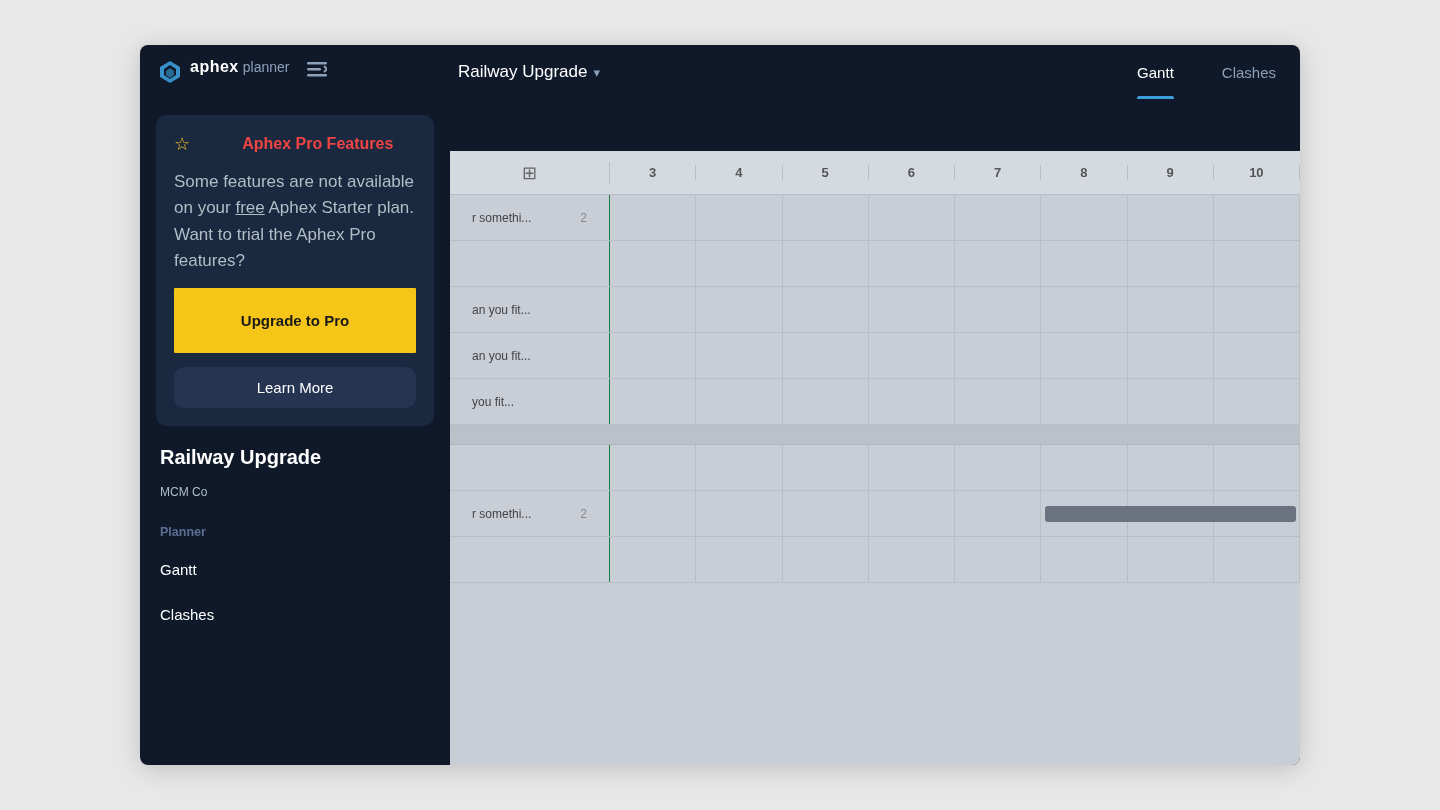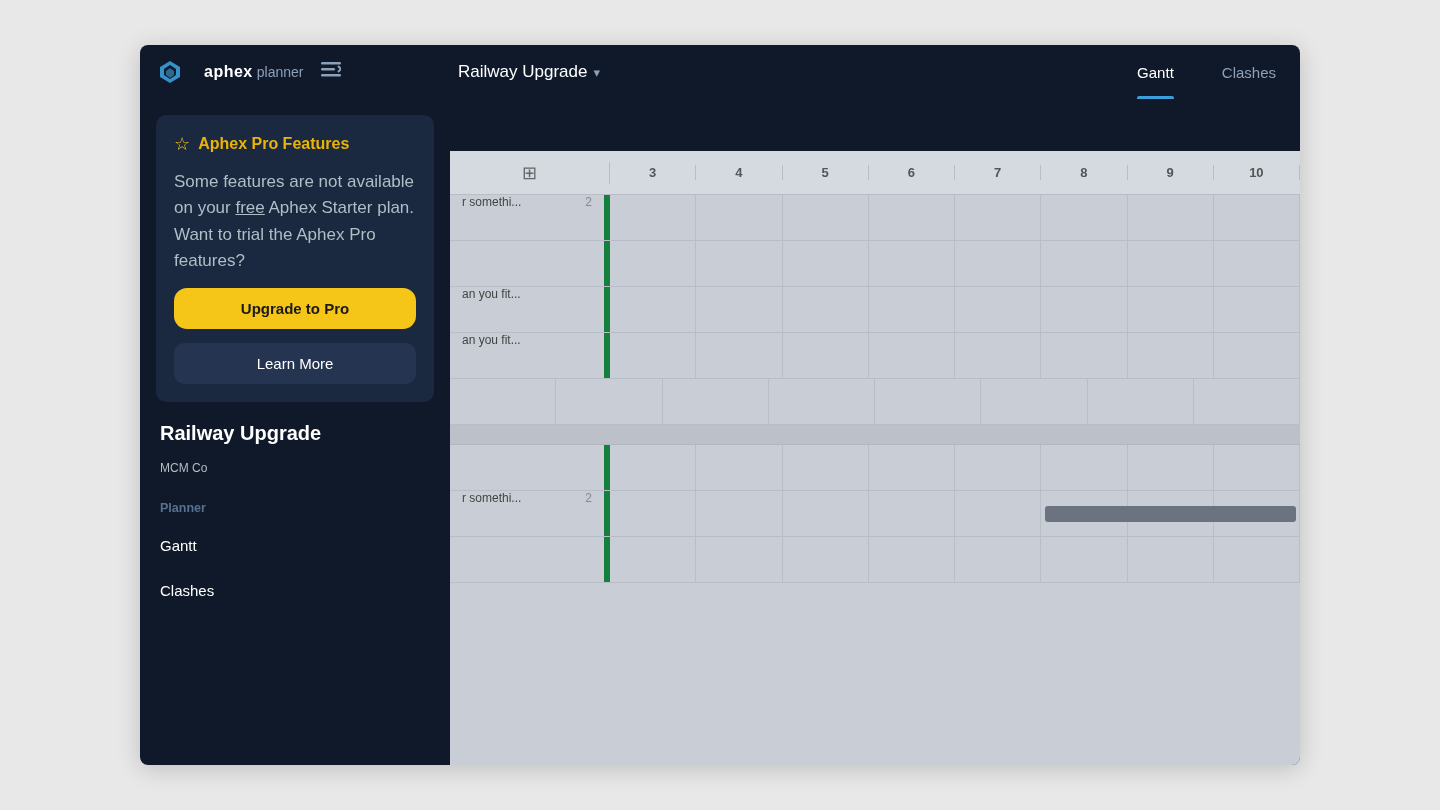--- a/index.html
+++ b/index.html
@@ -40,22 +40,21 @@
     .nav-left {
       display: flex;
       align-items: center;
       gap: 14px;
       padding: 0 16px;
       width: 310px;
       flex-shrink: 0;
     }
     .logo-area {
       display: flex;
-      align-items: center;
-      gap: 20px;
+      gap: 6px;
     }
     .logo-icon {
       width: 28px;
       height: 28px;
     }
     .logo-text {
       display: flex;
       align-items: baseline;
       gap: 4px;
     }
@@ -151,40 +150,41 @@
     .pro-card-header {
       display: flex;
       align-items: center;
       gap: 8px;
     }
     .star-icon {
       color: #f5c518;
       font-size: 18px;
     }
     .pro-card-title {
-      color: #eab308;
+      color: #ef4444;
       font-size: 16px;
       font-weight: 700;
+      margin-left: 44px;
     }
     .pro-card-desc {
       color: #b0bec5;
       font-size: 17px;
       line-height: 1.55;
     }
     .pro-card-desc u {
       text-decoration: underline;
     }
     .upgrade-btn {
       background: #f5c518;
       color: #1a1a1a;
       font-weight: 700;
       font-size: 15px;
       border: none;
-      border-radius: 13px;
-      padding: 12px 0;
+      border-radius: 1px;
+      padding: 24px 0;
       cursor: pointer;
       width: 100%;
       text-align: center;
     }
     .learn-more-btn {
       background: #253450;
       color: white;
       font-weight: 500;
       font-size: 15px;
       border: none;
@@ -291,24 +291,24 @@
     }
     .gantt-row {
       display: flex;
       height: 46px;
       border-bottom: 1px solid #b8bdc7;
       align-items: center;
     }
     .gantt-row-left {
       width: 160px;
       flex-shrink: 0;
-      padding: 0 12px;
-      border-right: 6px solid #15803d;
-      display: flex;
-      align-items: flex-start;
+      padding: 0 22px;
+      border-right: 1px solid #15803d;
+      display: flex;
+      align-items: center;
       justify-content: space-between;
       height: 100%;
     }
     .gantt-row-label {
       color: #444;
       font-size: 12px;
       white-space: nowrap;
       overflow: hidden;
       text-overflow: ellipsis;
       max-width: 110px;
@@ -505,20 +505,23 @@
                 <div class="gantt-cell"></div>
                 <div class="gantt-cell"></div>
                 <div class="gantt-cell"></div>
                 <div class="gantt-cell"></div>
                 <div class="gantt-cell"></div>
                 <div class="gantt-cell"></div>
               </div>
             </div>
 
             <div class="gantt-row">
+              <div class="gantt-row-left">
+                <span class="gantt-row-label">you fit...</span>
+              </div>
               <div class="gantt-row-cells">
                 <div class="gantt-cell"></div>
                 <div class="gantt-cell"></div>
                 <div class="gantt-cell"></div>
                 <div class="gantt-cell"></div>
                 <div class="gantt-cell"></div>
                 <div class="gantt-cell"></div>
                 <div class="gantt-cell"></div>
                 <div class="gantt-cell"></div>
               </div>

